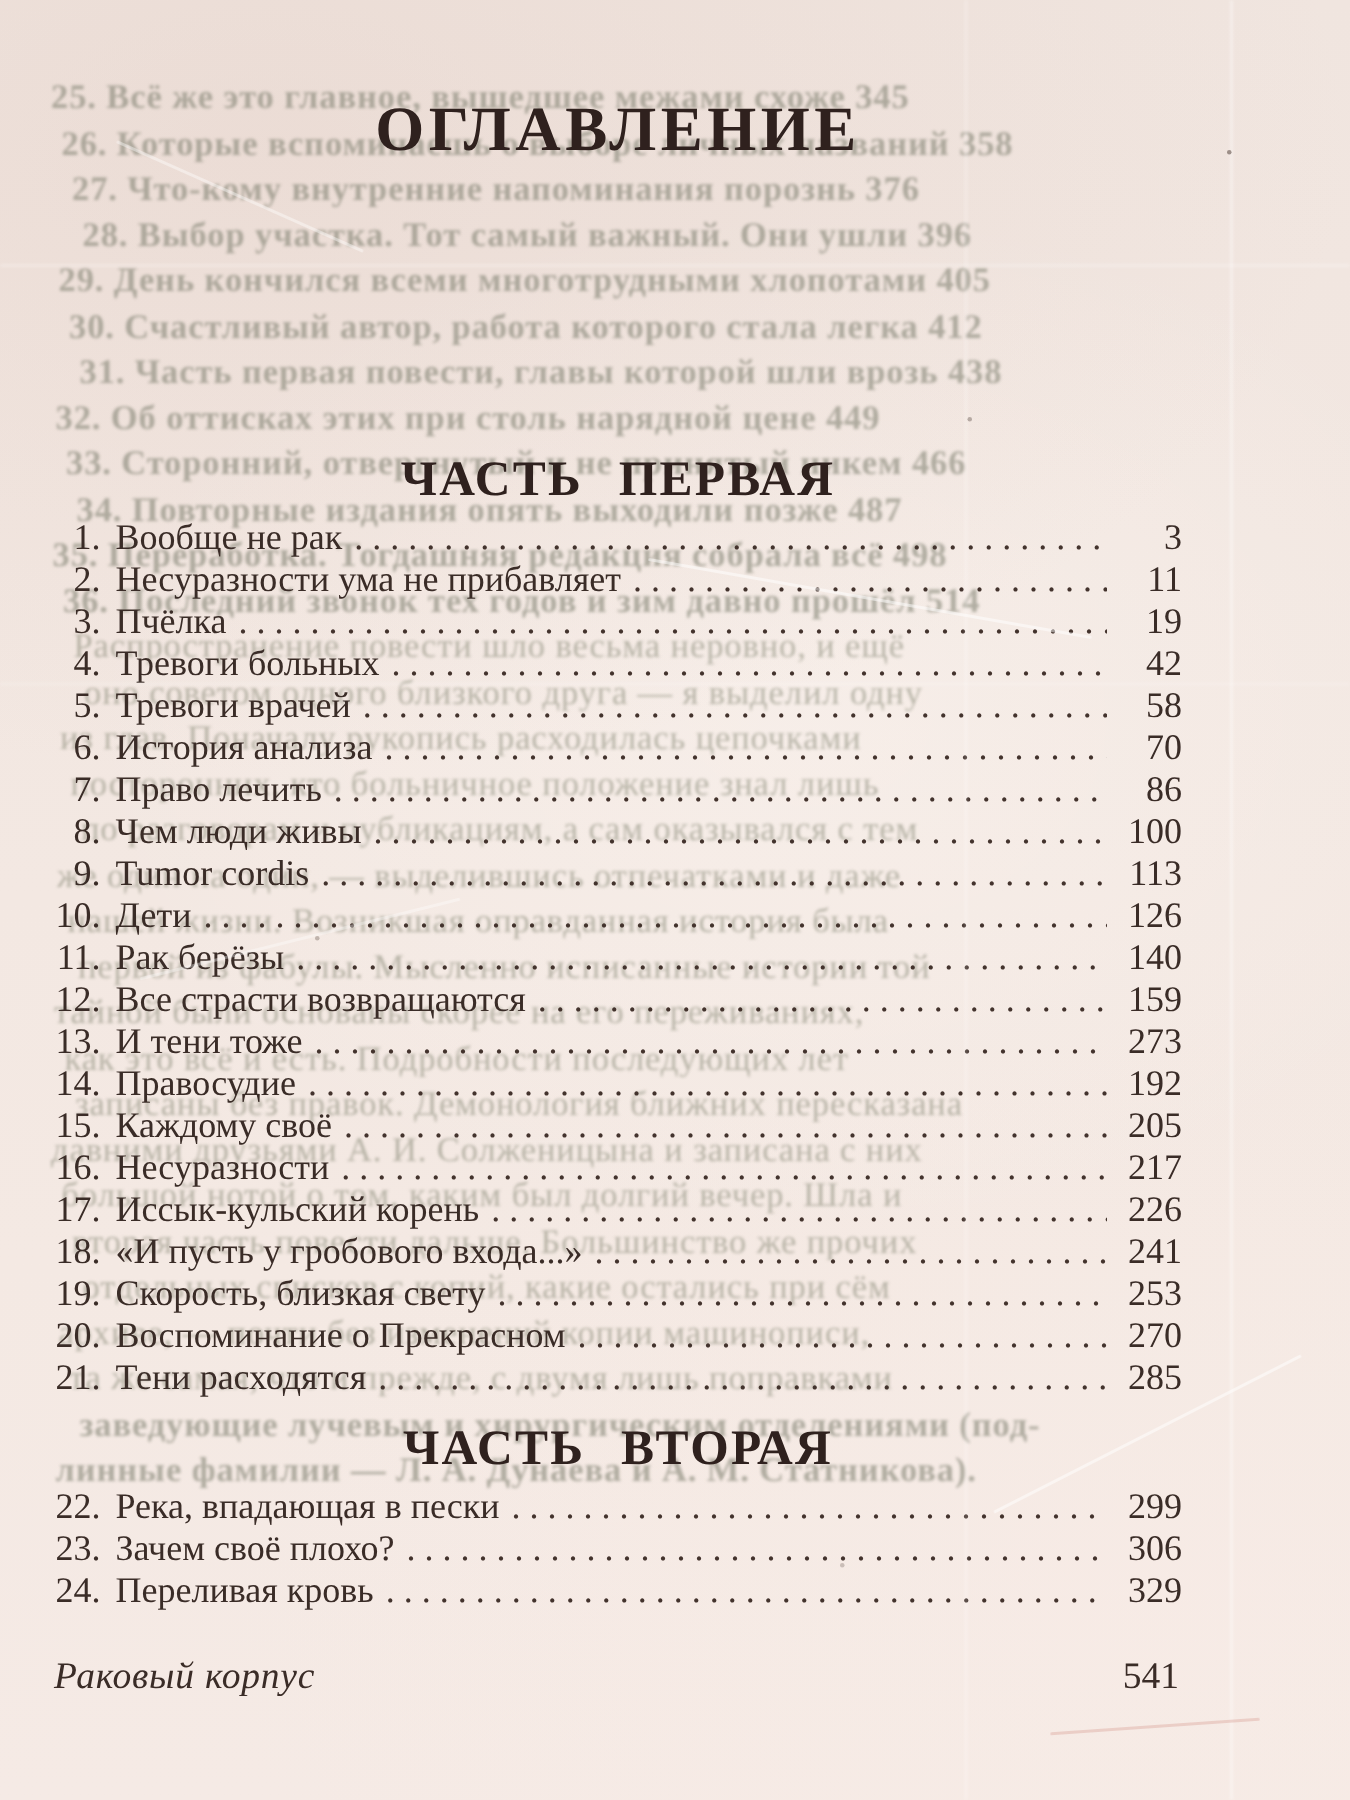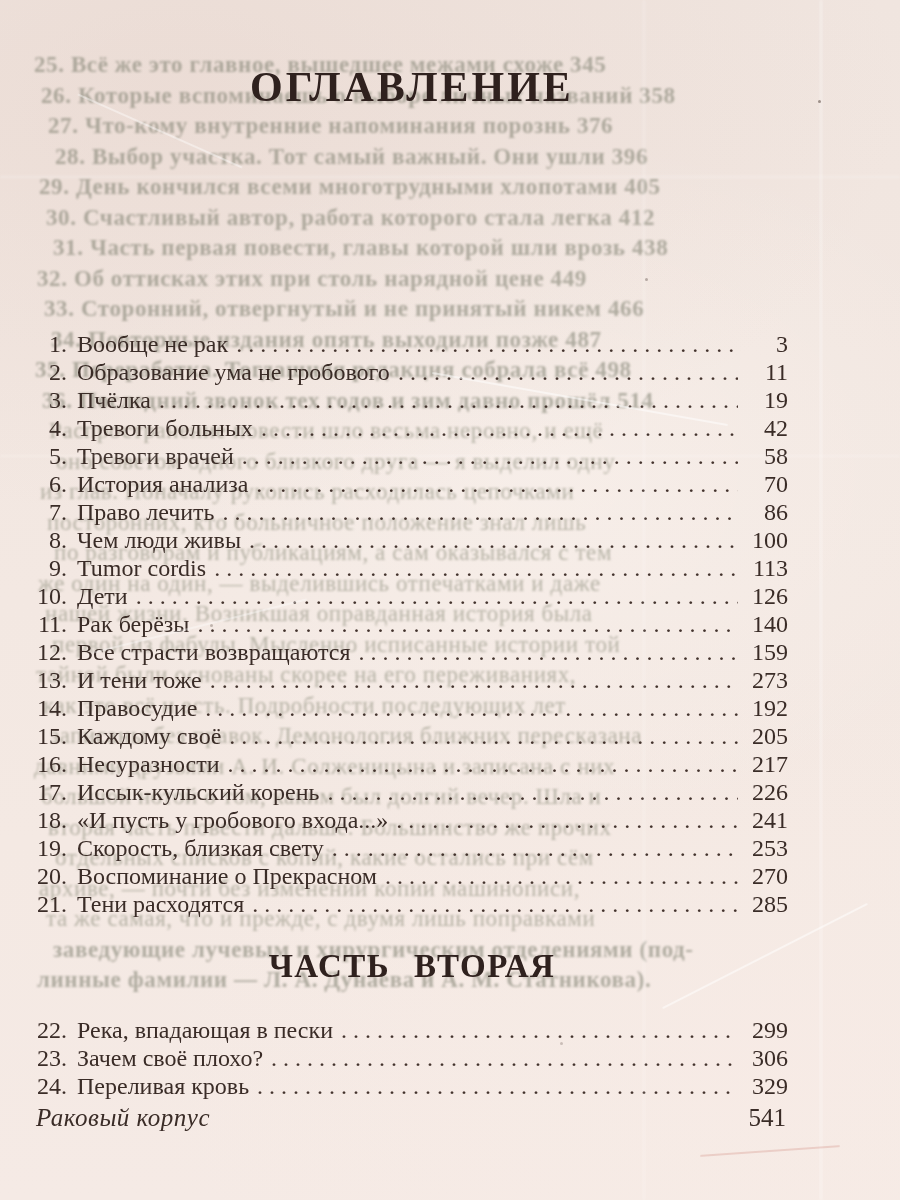--- a/index.html
+++ b/index.html
@@ -38,21 +38,21 @@
     font-size:42px;line-height:48px;font-weight:700;letter-spacing:3px;color:#2f211e;
   }
   .part{position:absolute;left:0;right:0;}
   .part-heading{
     margin:0;text-align:center;font-size:33px;line-height:40px;font-weight:700;
     letter-spacing:1.5px;word-spacing:14px;color:#2f211e;
   }
   .toc-list{margin-top:6px;}
   .toc-row{display:flex;align-items:baseline;height:28px;font-size:24px;white-space:nowrap;}
   .toc-row .num{width:31px;flex:0 0 31px;text-align:right;}
-  .toc-row .ttl{margin-left:10px;margin-top:25px;}
+  .toc-row .ttl{margin-left:10px;}
   .toc-row .dots{
     flex:1 1 auto;overflow:hidden;margin:0 6px 0 8px;
     letter-spacing:6px;font-size:24px;color:#43332d;
   }
   .toc-row .pg{flex:0 0 auto;min-width:44px;text-align:right;}
   .page-footer{
     position:absolute;top:1104px;left:0;right:0;
     display:flex;justify-content:space-between;align-items:baseline;font-size:25px;
   }
   .page-footer .book-title{font-style:italic;letter-spacing:.5px;}
@@ -94,30 +94,31 @@
       <div class="bleed-line" style="top: 875.5px; left: 5px;">архиве, — почти без изменений копии машинописи,</div>
       <div class="bleed-line" style="top: 906px; left: 12px;">та же самая, что и прежде, с двумя лишь поправками</div>
       <div class="bleed-line bold" style="top: 936.5px; left: 19px;">заведующие лучевым и хирургическим отделениями (под-</div>
       <div class="bleed-line bold" style="top: 967px; left: 3px;">линные фамилии — Л. А. Дунаева и А. М. Статникова).</div>
     </div>
 
   <div class="content">
     <h1 class="toc-title">ОГЛАВЛЕНИЕ</h1>
     <div id="parts">
         <section class="part" style="top: 300px;">
+          <h2 class="part-heading">ЧАСТЬ ПЕРВАЯ</h2>
           <div class="toc-list">
             <div class="toc-row">
               <span class="num">1.</span>
               <span class="ttl">Вообще не рак</span>
               <span class="dots">........................................................................................................................</span>
               <span class="pg">3</span>
             </div>
             <div class="toc-row">
               <span class="num">2.</span>
-              <span class="ttl">Образование ума не гробового</span>
+              <span class="ttl">Несуразности ума не прибавляет</span>
               <span class="dots">........................................................................................................................</span>
               <span class="pg">11</span>
             </div>
             <div class="toc-row">
               <span class="num">3.</span>
               <span class="ttl">Пчёлка</span>
               <span class="dots">........................................................................................................................</span>
               <span class="pg">19</span>
             </div>
             <div class="toc-row">

